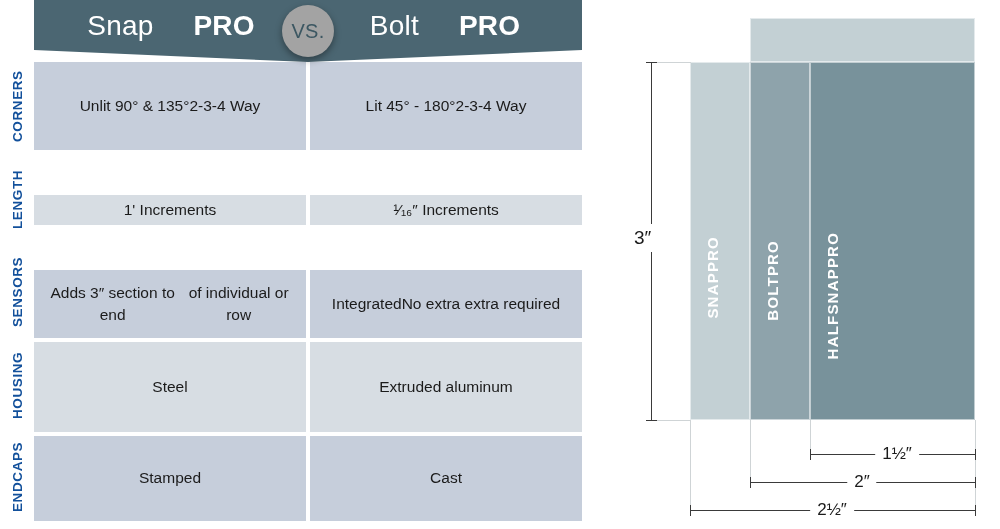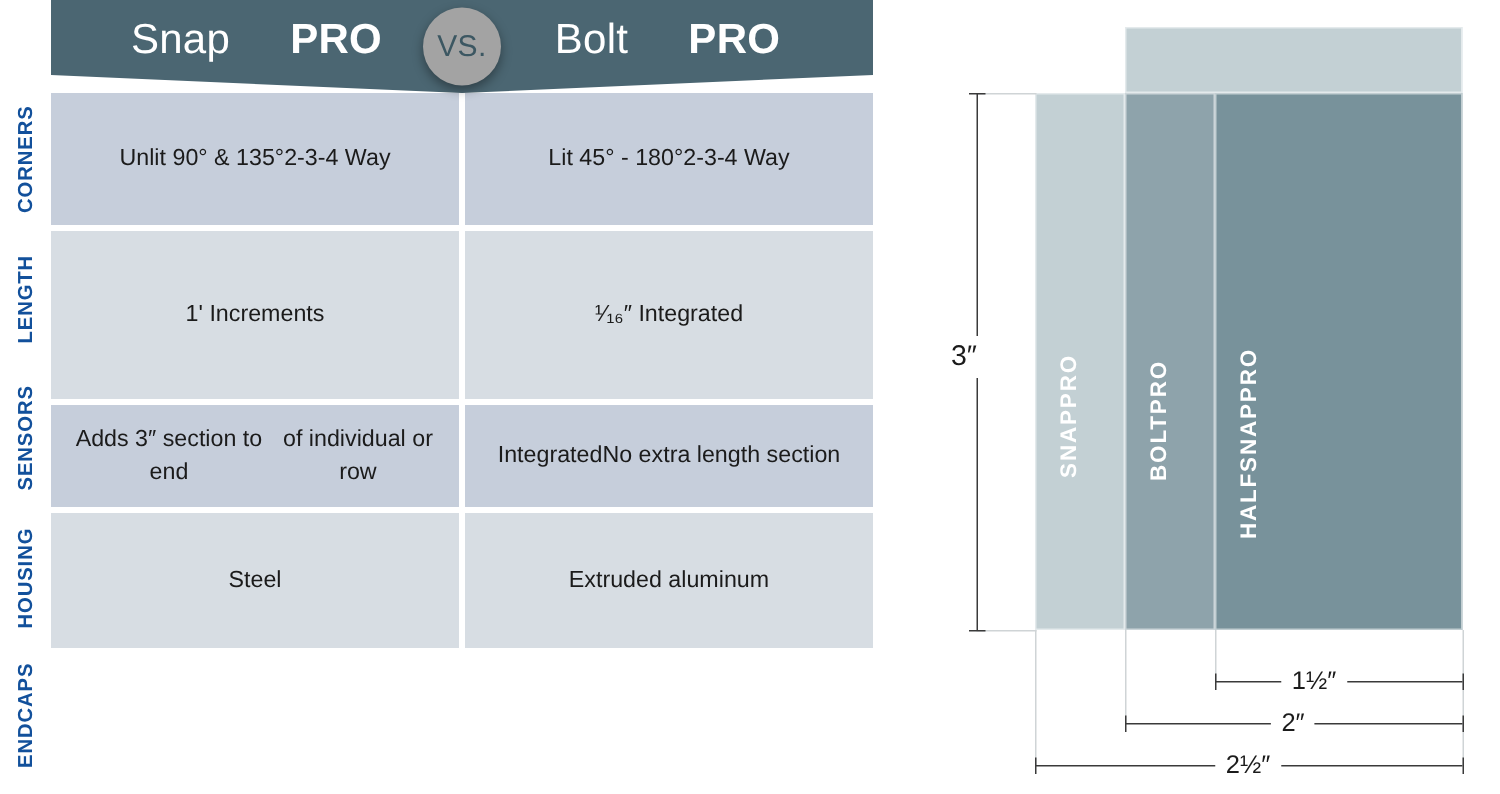--- a/index.html
+++ b/index.html
@@ -93,21 +93,21 @@
     line-height:1.45;
     box-sizing:border-box;
     padding:4px 10px;
   }
   .cell .ln{display:block;}
   .row .cell:first-child{margin-right:4px;}
   .row.dark .cell{background:#c6cedb;}
   .row.light .cell{background:#d7dde3;}
 
   .r0{height:88px;}
-  .r1{height:112px;}
+  .r1{height:112px;align-items:center;}
   .r2{height:68px;}
   .r3{height:90px;}
   .r4{height:85px;}
 
   
   #dimension-diagram{
     position:absolute; left:600px; top:0; width:400px; height:529px;
   }
   .rect{
     position:absolute;
@@ -237,44 +237,52 @@
           <span class="ln">Lit 45° - 180°</span>
           <span class="ln">2-3-4 Way</span>
         </div>
       </div>
 
       <div class="row light r1">
         <div class="cell">
           <span class="ln">1'  Increments</span>
         </div>
         <div class="cell">
-          <span class="ln">¹⁄₁₆″ Integrated</span>
+          <span class="ln">¹⁄₁₆″ Increments</span>
         </div>
       </div>
 
       <div class="row dark r2">
         <div class="cell">
           <span class="ln">Adds 3″ section to end</span>
           <span class="ln">of individual or row</span>
         </div>
         <div class="cell">
           <span class="ln">Integrated</span>
-          <span class="ln">No extra length section</span>
+          <span class="ln">No extra extra required</span>
         </div>
       </div>
 
       <div class="row light r3">
         <div class="cell">
           <span class="ln">Steel</span>
         </div>
         <div class="cell">
           <span class="ln">Extruded aluminum</span>
         </div>
       </div>
 
+      <div class="row dark r4">
+        <div class="cell">
+          <span class="ln">Stamped</span>
+        </div>
+        <div class="cell">
+          <span class="ln">Cast</span>
+        </div>
+      </div>
 
     </div>
   </div>
 </section>
 
 <section id="dimension-diagram">
 
   <div class="rect rect-top"></div>
   <div class="rect rect-snap"></div>
   <div class="rect rect-bolt"></div>
@@ -292,21 +300,21 @@
   <div class="ext ext-h" style="left:51px;  top:420px; width:40px;"></div>
 
   <div class="dim-v"></div>
   <div class="tick-h" style="top:62px;"></div>
   <div class="tick-h" style="top:420px;"></div>
   <div class="dim-v-text">3″</div>
 
   <div class="dim-h" style="left:210px; top:454px; width:165px;"></div>
   <div class="tick-v" style="left:210px; top:449px;"></div>
   <div class="tick-v" style="left:375px; top:449px;"></div>
-  <div class="dim-h-text" style="left:276px; top:454px;">1½″</div>
+  <div class="dim-h-text" style="left:297px; top:454px;">1½″</div>
 
   <div class="dim-h" style="left:150px; top:482px; width:225px;"></div>
   <div class="tick-v" style="left:150px; top:477px;"></div>
   <div class="tick-v" style="left:375px; top:477px;"></div>
   <div class="dim-h-text" style="left:262px; top:482px;">2″</div>
 
   <div class="dim-h" style="left:90px; top:510px; width:285px;"></div>
   <div class="tick-v" style="left:90px;  top:505px;"></div>
   <div class="tick-v" style="left:375px; top:505px;"></div>
   <div class="dim-h-text" style="left:232px; top:510px;">2½″</div>

